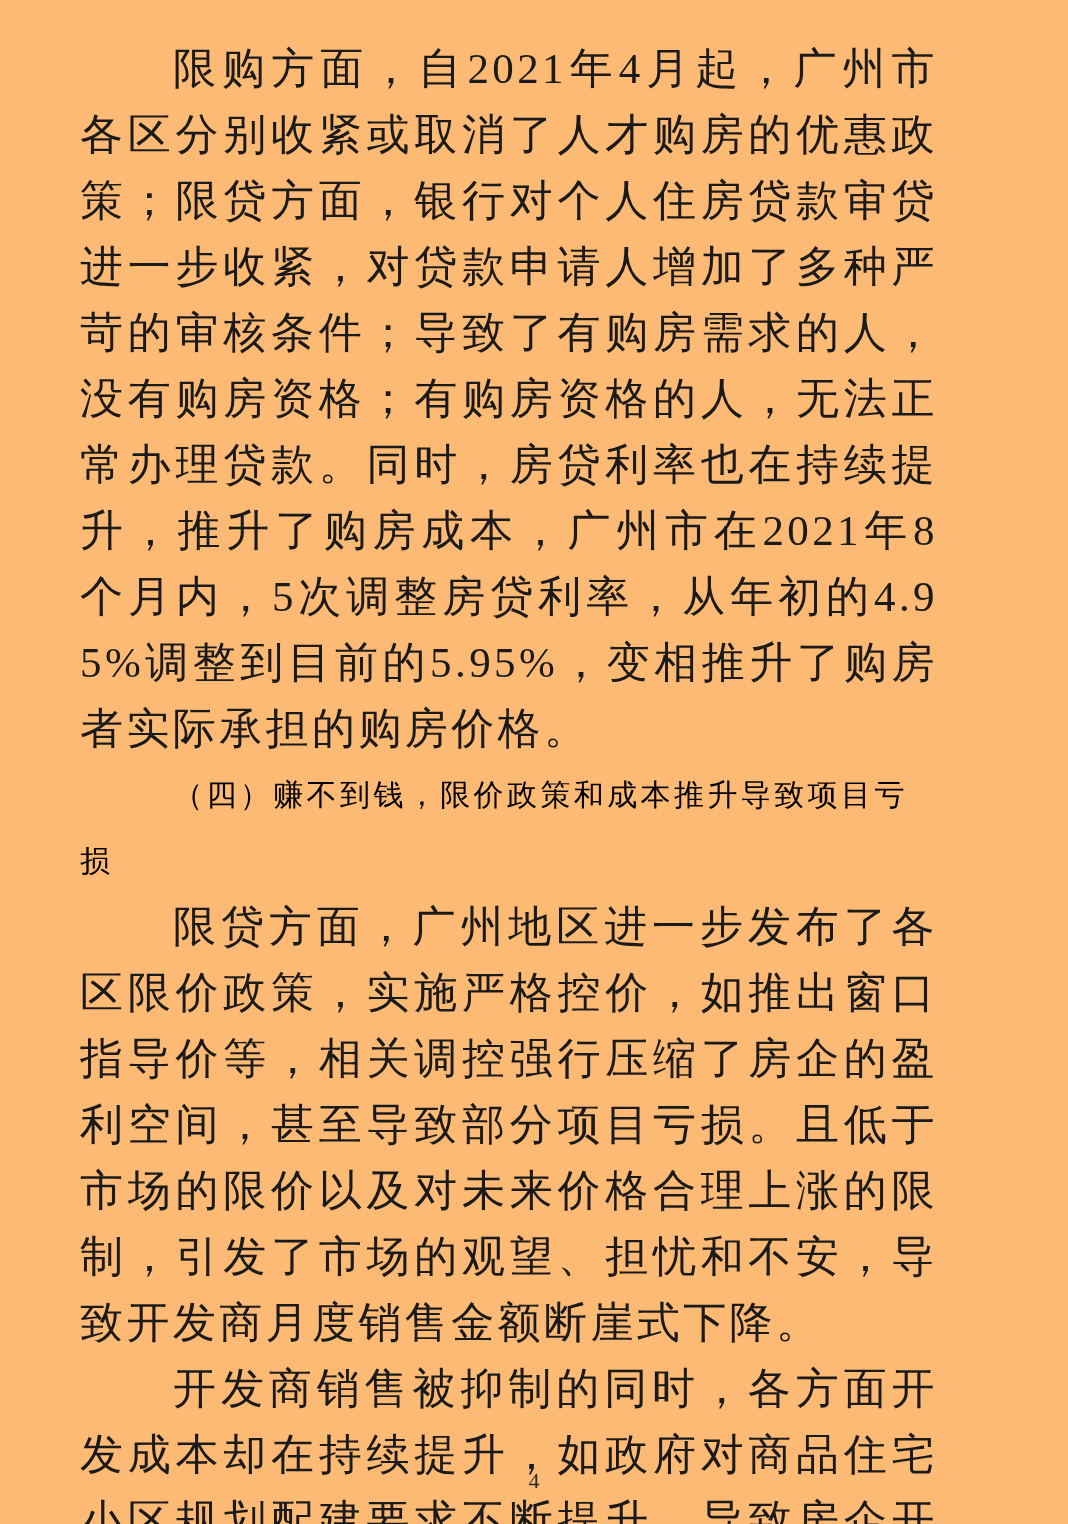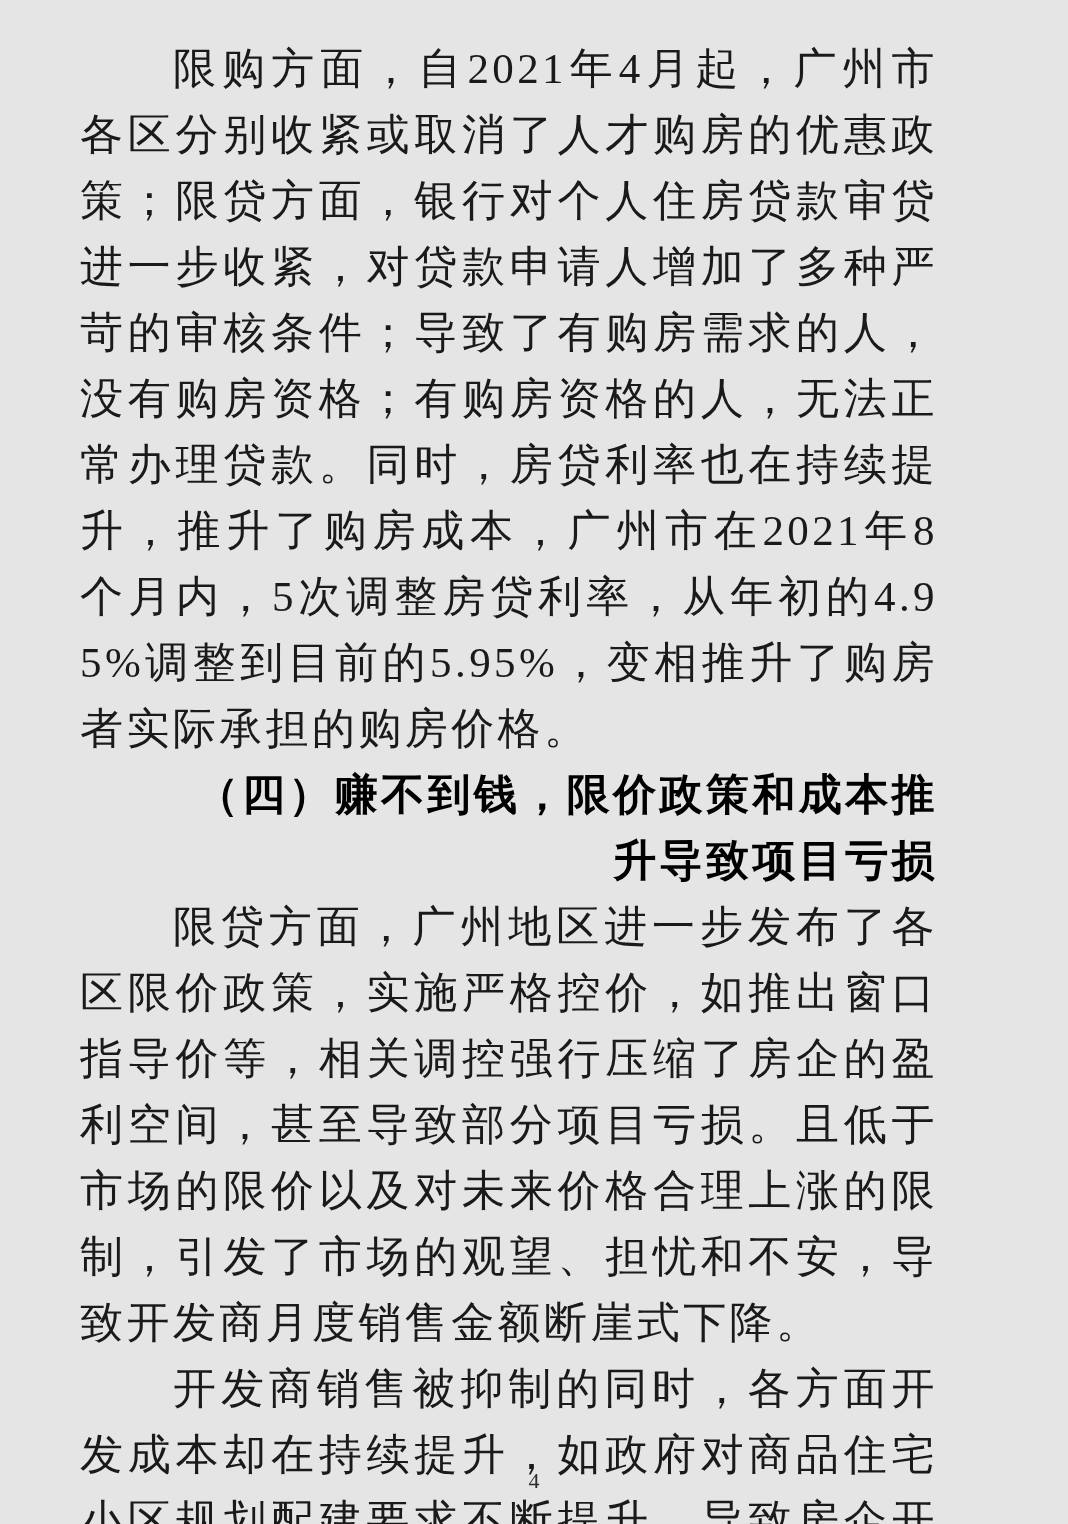--- a/index.html
+++ b/index.html
@@ -5,21 +5,21 @@
   html, body {
     margin: 0;
     padding: 0;
     background: #ffffff;
   }
 
   .page {
     position: relative;
     width: 1068px;
     height: 1524px;
-    background: #e5e5e5;
+    background: #fdba74;
     overflow: hidden;
     box-sizing: border-box;
   }
 
   .page-body {
     position: absolute;
     left: 80px;
     top: 36px;
     width: 858px;
   }
@@ -36,26 +36,26 @@
     text-indent: 93px;
     margin: 0;
     white-space: normal;
     word-break: break-all;
     -webkit-font-smoothing: antialiased;
   }
 
   
   .heading {
     font-family: "Liberation Serif", "DejaVu Serif", serif;
-    font-size: 43px;
+    font-size: 30px;
     line-height: 66px;
     letter-spacing: 3.4px;
     color: #000000;
-    font-weight: 700;
-    text-align: right;
+    font-weight: 400;
+    text-align: left;
     text-indent: 93px;
     margin: 0;
     word-break: break-all;
   }
 
   .para + .para,
   .para + .heading,
   .heading + .para {
     margin-top: 0;
   }

